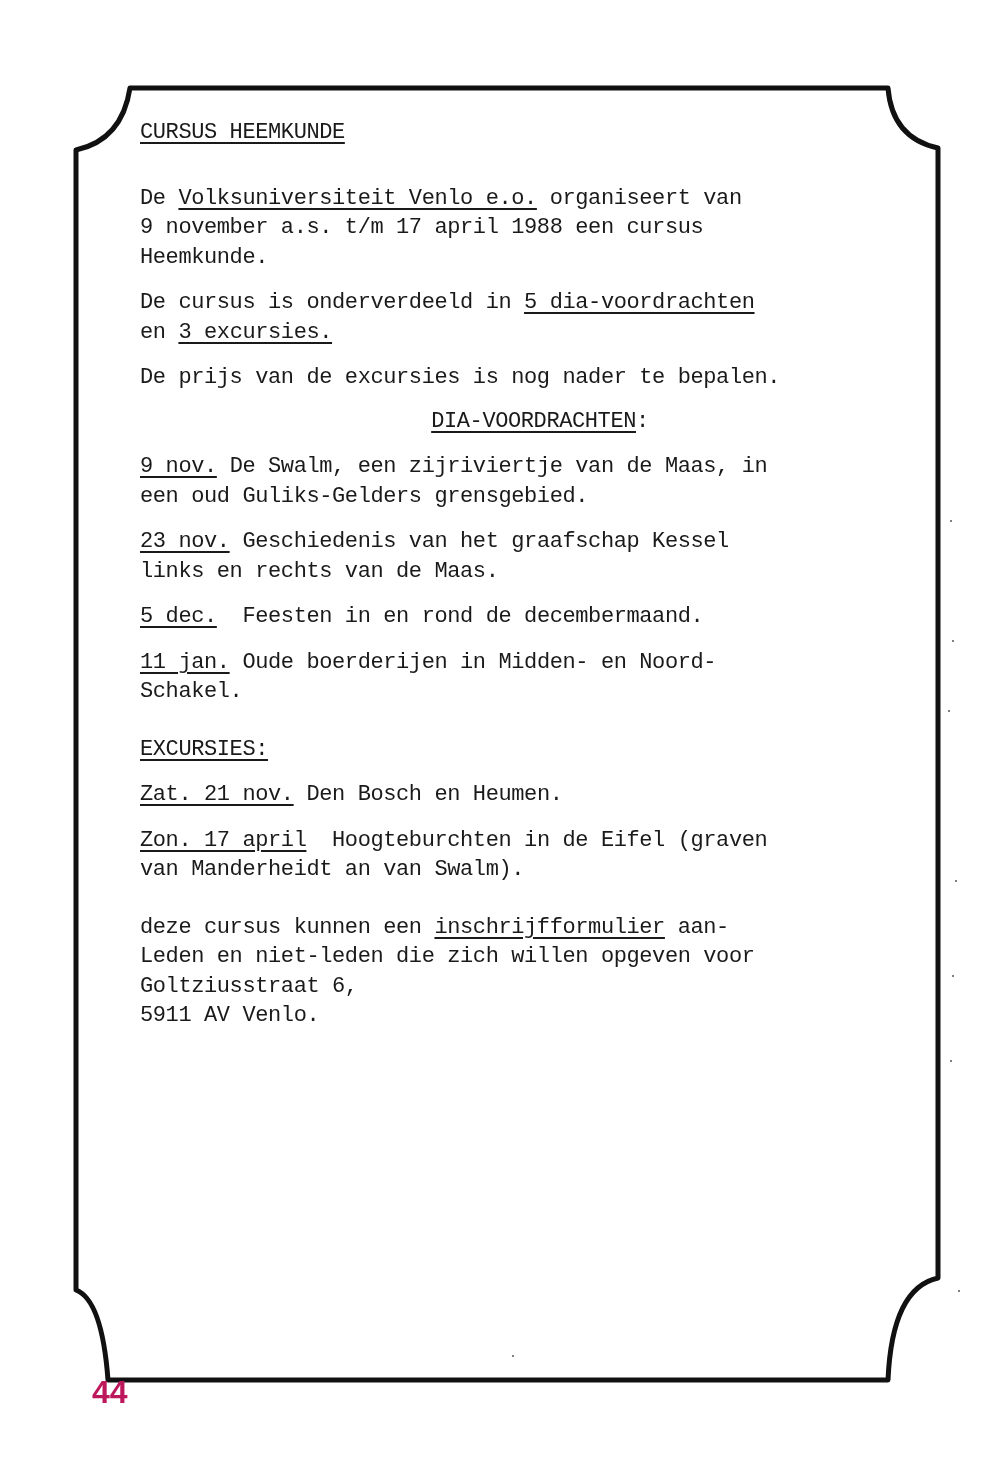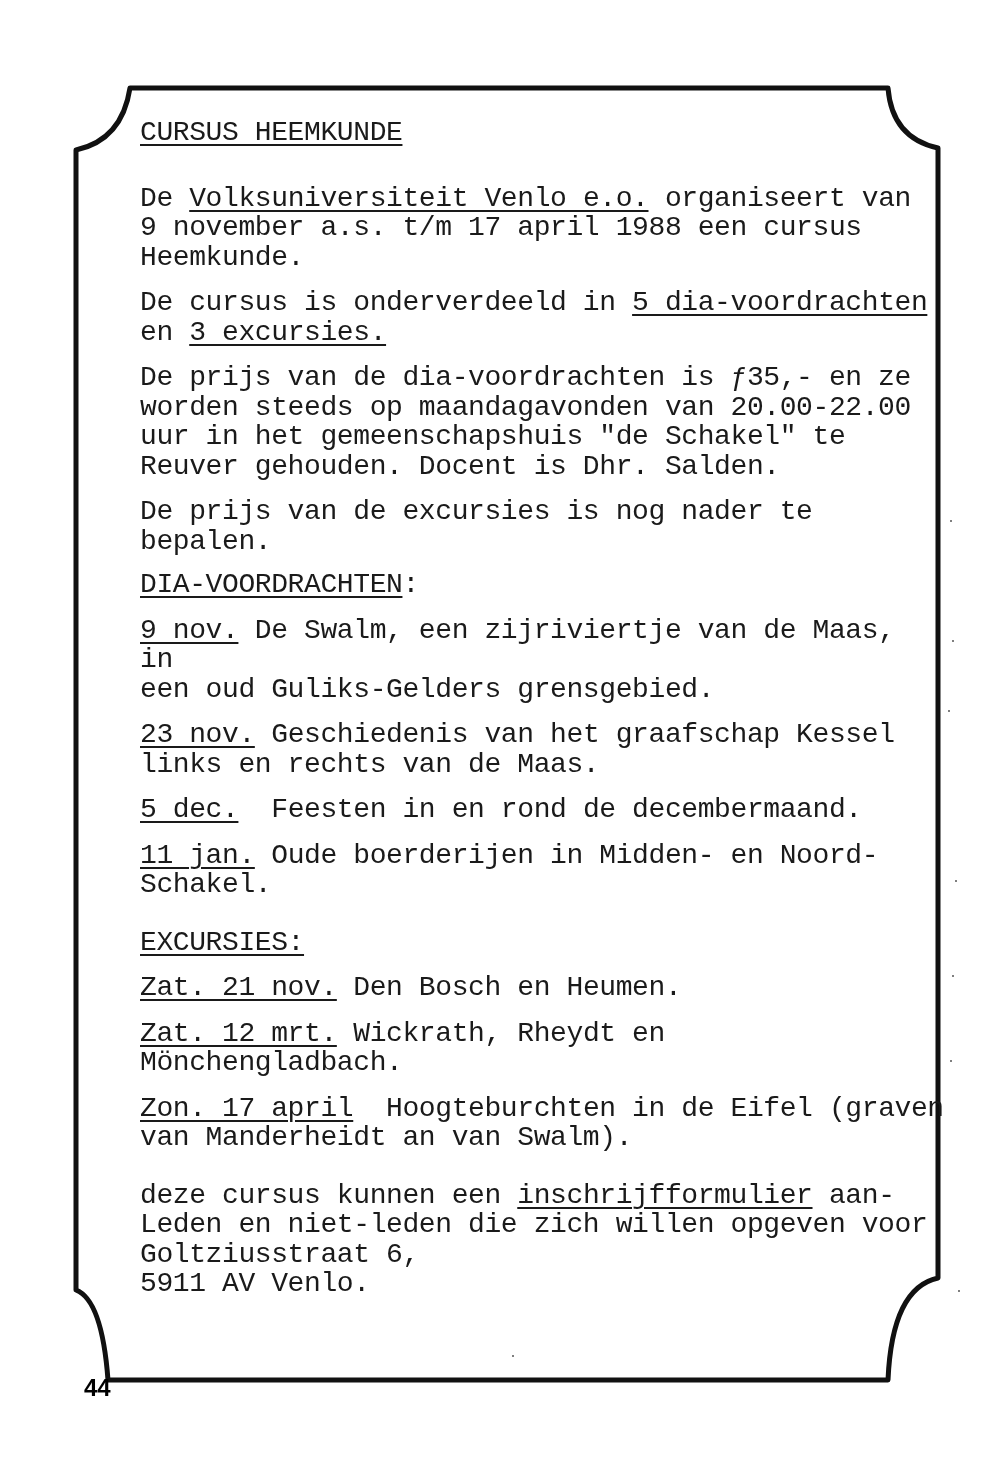--- a/index.html
+++ b/index.html
@@ -2,33 +2,33 @@
 <html><head>
   <meta charset="utf-8">
   <style>
     html, body { margin: 0; padding: 0; background: #ffffff; }
     body { width: 1000px; height: 1465px; position: relative; overflow: hidden; color: #111; }
     .frame { position: absolute; left: 0; top: 0; width: 1000px; height: 1465px; }
     .frame svg { position: absolute; left: 0; top: 0; }
     .content {
       position: absolute; left: 140px; top: 118px; width: 800px;
       font-family: "Liberation Mono", "DejaVu Sans Mono", monospace;
-      font-size: 28px; line-height: 29.5px; color: #1a1a1a;
+      font-size: 22px; line-height: 29.5px; color: #1a1a1a;
       letter-spacing: -0.4px;
     }
     .content p { margin: 0; }
     .u { text-decoration: underline; text-decoration-thickness: 2px; text-underline-offset: 4px; }
     .title { margin-bottom: 36px !important; }
-    .gap-sm { margin-top: 14px !important; }
+    .gap-sm { margin-top: 14px !important; text-align: center; }
     .gap-md { margin-top: 16px !important; font-family: Liberation Mono, monospace; }
     .gap-lg { margin-top: 28px !important; }
     .page-num {
-      position: absolute; left: 84px; top: 1374px;
+      position: absolute; left: 92px; top: 1374px;
       font-family: "Liberation Sans", "DejaVu Sans", sans-serif; font-weight: bold;
-      font-size: 24px; color: #000000;
+      font-size: 32px; color: #be185d;
     }
     .speck { position: absolute; width: 2px; height: 2px; background: #555; border-radius: 1px; }
   </style>
 </head>
 <body>
 
 <div class="frame">
   <svg width="1000" height="1465" viewBox="0 0 1000 1465">
     <path d="M 130 88 L 888 88
              Q 892 138 938 148
@@ -50,26 +50,20 @@
     <p><span>De </span><span class="u">Volksuniversiteit Venlo e.o.</span><span> organiseert van</span></p>
     <p>9 november a.s. t/m 17 april 1988 een cursus</p>
     <p>Heemkunde.</p>
   </div>
 
   <div class="gap-md">
     <p><span>De cursus is onderverdeeld in </span><span class="u">5 dia-voordrachten</span></p>
     <p><span>en </span><span class="u">3 excursies.</span></p>
   </div>
 
-  <div class="gap-md">
-    <p>De prijs van de dia-voordrachten is ƒ35,- en ze</p>
-    <p>worden steeds op maandagavonden van 20.00-22.00</p>
-    <p>uur in het gemeenschapshuis "de Schakel" te</p>
-    <p>Reuver gehouden. Docent is Dhr. Salden.</p>
-  </div>
 
   <p class="gap-md">De prijs van de excursies is nog nader te bepalen.</p>
 
   <p class="gap-sm"><span class="u">DIA-VOORDRACHTEN</span><span>:</span></p>
 
   <div class="gap-md">
     <p><span class="u">9 nov.</span><span> De Swalm, een zijriviertje van de Maas, in</span></p>
     <p>een oud Guliks-Gelders grensgebied.</p>
   </div>
   <div class="gap-md">
@@ -83,23 +77,20 @@
     <p><span class="u">11 jan.</span><span> Oude boerderijen in Midden- en Noord-</span></p>
     <p>Schakel.</p>
   </div>
 
   <p class="gap-lg"><span class="u">EXCURSIES:</span></p>
 
   <div class="gap-md">
     <p><span class="u">Zat. 21 nov.</span><span> Den Bosch en Heumen.</span></p>
   </div>
   <div class="gap-md">
-    <p><span class="u">Zat. 12 mrt.</span><span> Wickrath, Rheydt en Mönchengladbach.</span></p>
-  </div>
-  <div class="gap-md">
     <p style="white-space:pre"><span class="u">Zon. 17 april</span><span>  Hoogteburchten in de Eifel (graven</span></p>
     <p>van Manderheidt an van Swalm).</p>
   </div>
 
   <div class="gap-lg">
     <p><span>deze cursus kunnen een </span><span class="u">inschrijfformulier</span><span> aan-</span></p>
     <p>Leden en niet-leden die zich willen opgeven voor</p>
     <p>Goltziusstraat 6,</p>
     <p>5911 AV Venlo.</p>
   </div>

